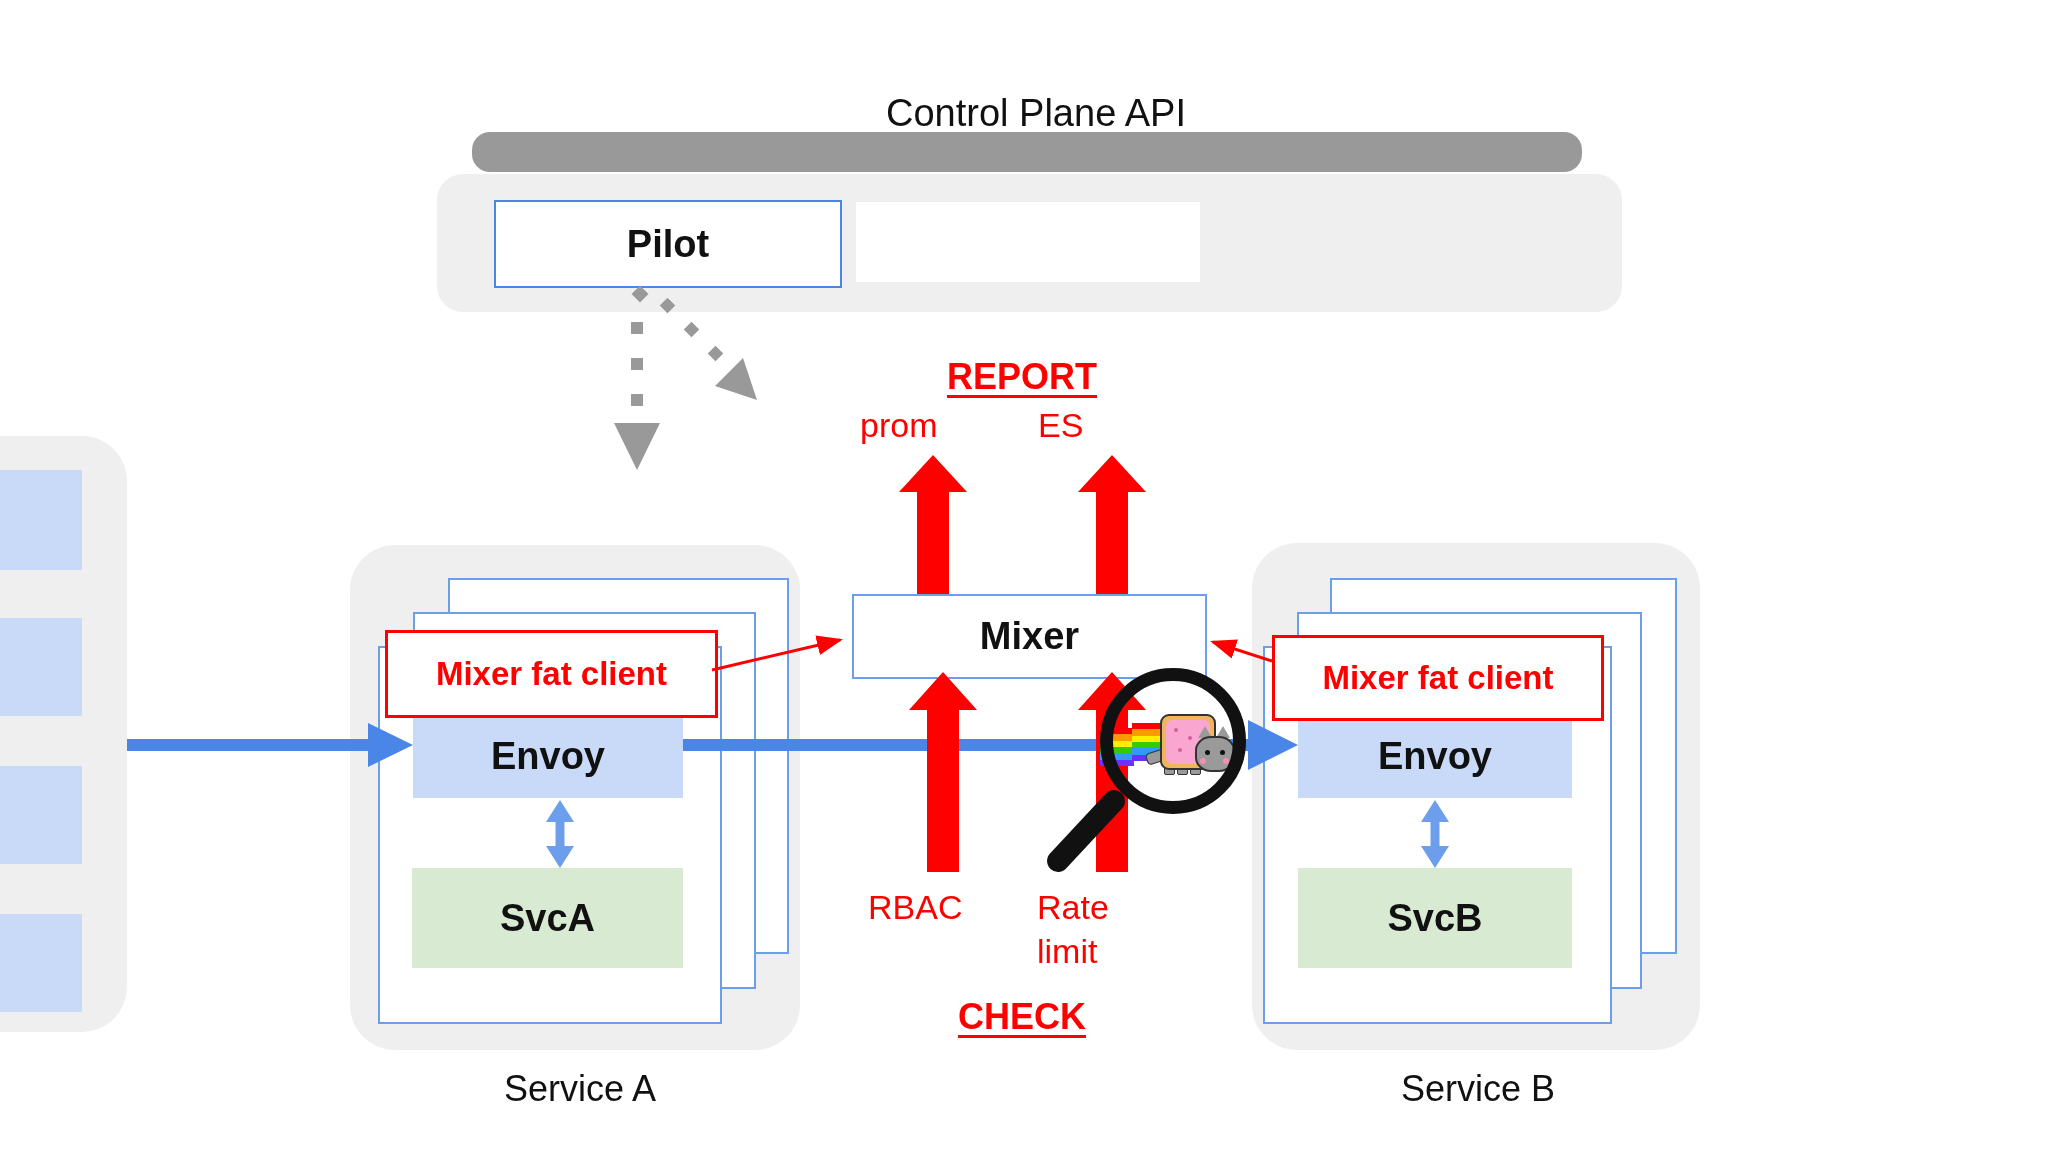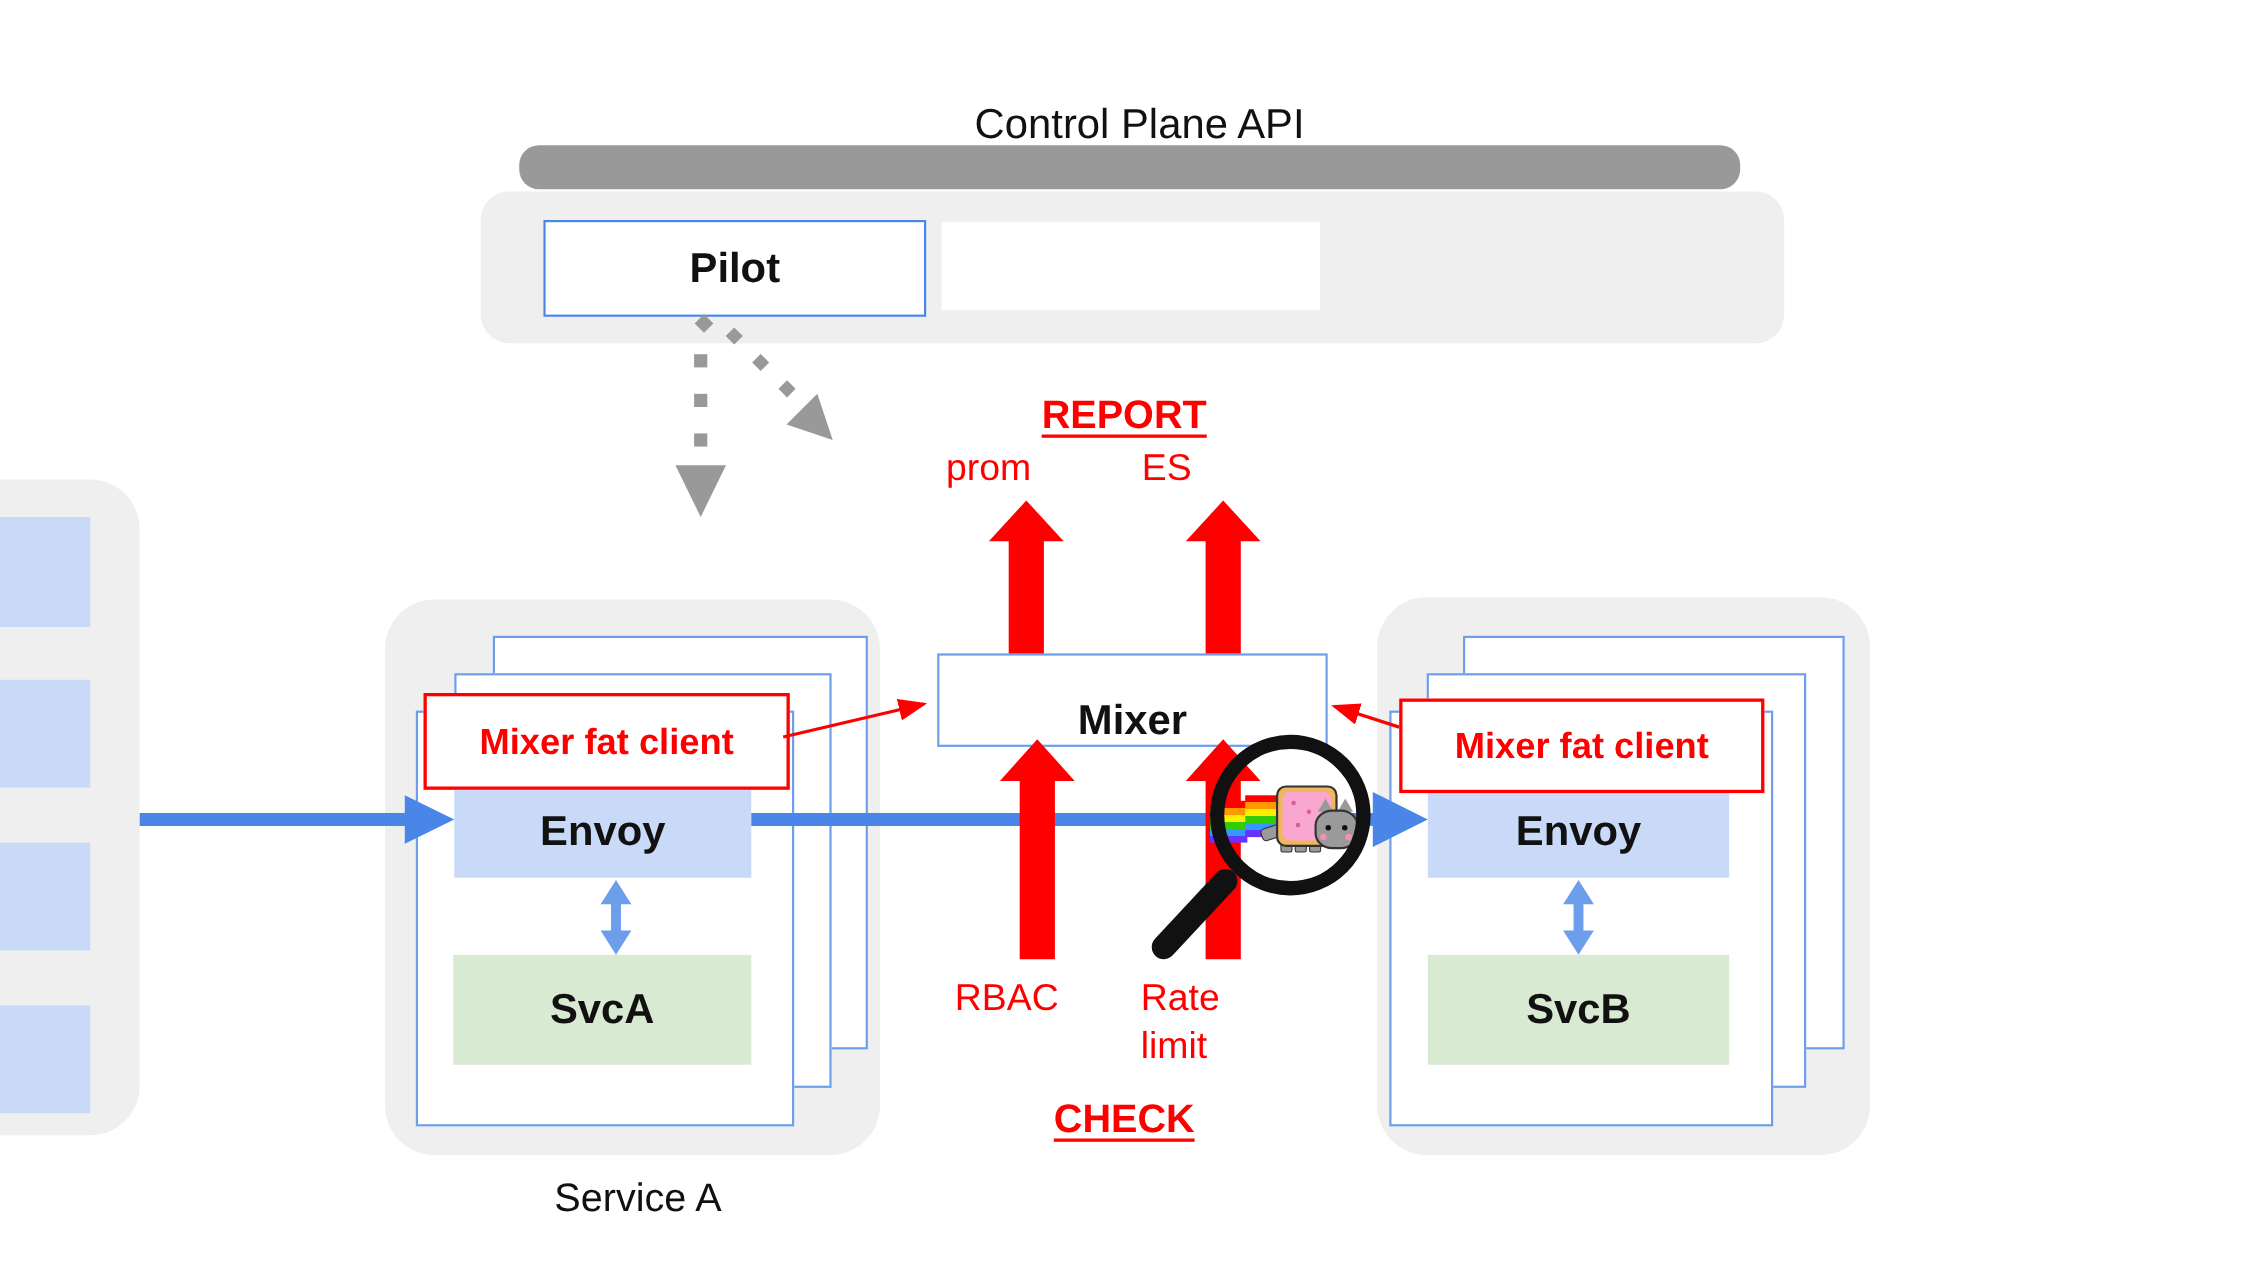--- a/index.html
+++ b/index.html
@@ -23,21 +23,21 @@
   .svc-gray{background:var(--panel-gray);border-radius:45px;}
   .stack-rect{background:#fff;border:2px solid var(--blue-light);}
   .envoy{background:var(--envoy-fill);display:flex;align-items:center;justify-content:center;
          font-weight:bold;font-size:38px;color:#111;}
   .svcbox{background:var(--svc-fill);display:flex;align-items:center;justify-content:center;
          font-weight:bold;font-size:38px;color:#111;}
   .fat-client{background:#fff;border:3px solid var(--red);display:flex;align-items:center;justify-content:center;
          font-weight:bold;font-size:33px;color:var(--red);}
   .caption{font-size:36px;text-align:center;color:#111;}
 
-  .mixer{background:#fff;border:2px solid var(--blue-light);display:flex;align-items:flex-end;justify-content:center;
+  .mixer{background:#fff;border:2px solid var(--blue-light);display:flex;align-items:center;justify-content:center;
          font-weight:bold;font-size:38px;color:#111;}
 
   .redlabel{color:var(--red);font-size:34px;text-align:left;}
   .redheading{color:var(--red);font-size:36px;font-weight:bold;text-align:center;
         text-decoration:underline;text-decoration-thickness:3px;text-underline-offset:6px;}
 
   
   .mag-ring{border:13px solid #111;border-radius:50%;background:transparent;}
   .mag-handle{background:#111;border-radius:11px;transform:rotate(133deg);}
 
@@ -118,20 +118,21 @@
     <div class="abs stack-rect" style="left:1263px;top:646px;width:345px;height:374px;"></div>
     <div class="abs envoy" style="left:1298px;top:714px;width:274px;height:84px;">
       <span>Envoy</span>
     </div>
     <div class="abs svcbox" style="left:1298px;top:868px;width:274px;height:100px;">
       <span>SvcB</span>
     </div>
     <div class="abs fat-client" style="left:1272px;top:635px;width:326px;height:80px;">
       <span>Mixer fat client</span>
     </div>
+    <div class="abs caption" style="left:1328px;top:1068px;width:300px;">Service B</div>
   </div>
 
   <svg class="layer" viewBox="0 0 2048 1152">
     <g>
       <polygon fill="var(--blue)" points="127,739 368,739 368,723 413,745 368,767 368,751 127,751"></polygon>
       <polygon fill="var(--blue)" points="683,739 1248,739 1248,720 1298,745 1248,770 1248,751 683,751"></polygon>
       <g stroke="var(--blue-light)" fill="var(--blue-light)">
         <line x1="560" y1="812" x2="560" y2="856" stroke-width="9"></line>
         <polygon points="560,800 546,822 574,822" stroke="none"></polygon>
         <polygon points="560,868 546,846 574,846" stroke="none"></polygon>

